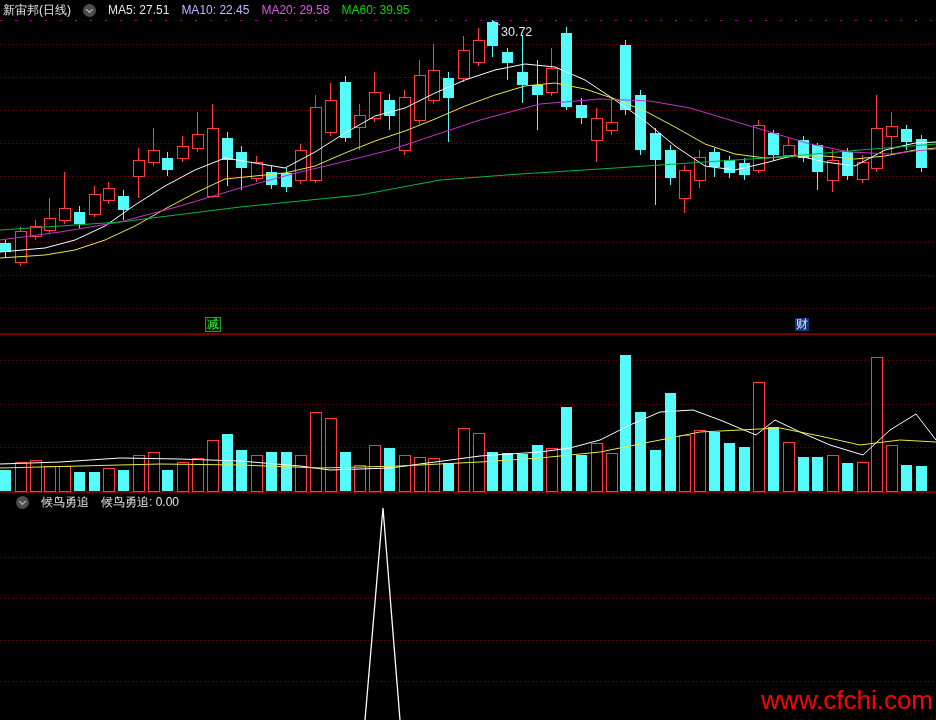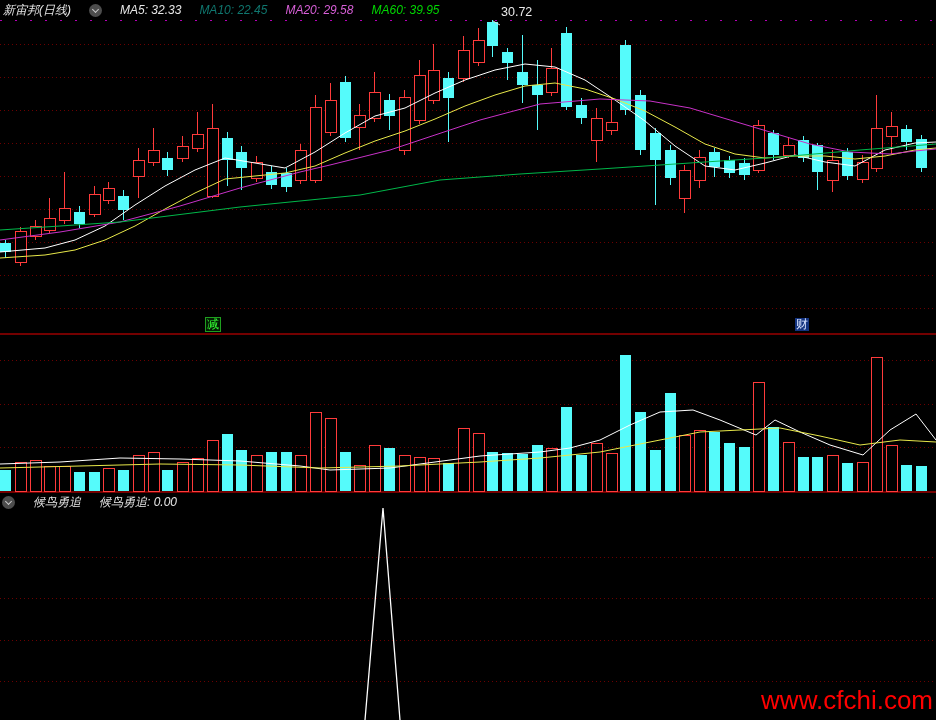--- a/index.html
+++ b/index.html
@@ -1,36 +1,36 @@
 <!DOCTYPE html>
 <html><head>
 <meta charset="utf-8">
 <style>
   html,body{margin:0;padding:0;background:#000;}
   #app{position:relative;width:936px;height:720px;background:#000;overflow:hidden;
        font-family:"Liberation Sans","DejaVu Sans",sans-serif;}
   #chart-svg{position:absolute;left:0;top:0;z-index:1;}
-  .hdr{position:absolute;z-index:3;display:flex;align-items:center;gap:18px;
-       font-size:12px;line-height:15px;white-space:nowrap;font-style:italic;}
+  .hdr{position:absolute;z-index:3;display:flex;align-items:center;gap:12px;
+       font-size:12px;line-height:15px;white-space:nowrap;}
   .hdr1{left:3px;top:3px;}
   .hdr2{left:2px;top:338px;}
-  .hdr3{left:2px;top:495px;}
+  .hdr3{left:16px;top:495px;}
   .t-white{color:#e6e6e6;}
-  .t-yellow{color:#0f766e;}
+  .t-yellow{color:#c4b5fd;}
   .t-magenta{color:#d75fd7;}
   .t-green{color:#00d700;}
   .cicon{width:13px;height:13px;border-radius:50%;background:#4d4d4d;position:relative;
          display:inline-block;flex:0 0 auto;}
   .cicon::after{content:"";position:absolute;left:3.5px;top:3px;width:4px;height:4px;
          border-right:1.5px solid #c9c9c9;border-bottom:1.5px solid #c9c9c9;
          transform:rotate(45deg);}
   .marker{position:absolute;z-index:3;font-size:12px;line-height:13px;padding:0 1px;}
   .m-jian{left:205px;top:317px;color:#33ff33;border:1px solid #1f9f1f;background:#031c03;}
   .m-cai{left:795px;top:318px;color:#d9e4ff;background:#13337f;}
-  .peak{position:absolute;z-index:3;left:501px;top:5px;color:#e8e8e8;font-size:12.5px;}
+  .peak{position:absolute;z-index:3;left:501px;top:25px;color:#e8e8e8;font-size:12.5px;}
   .watermark{position:absolute;z-index:4;right:3px;bottom:4px;color:#ff0000;
              font-size:26px;letter-spacing:0px;}
 </style>
 </head>
 <body>
 
 <div id="app">
 
   <svg id="chart-svg" width="936" height="720" shape-rendering="crispEdges">
       <line x1="0" x2="936" y1="44" y2="44" stroke="#6b0000" stroke-dasharray="1 3"></line>
@@ -247,21 +247,21 @@
       <polyline points="0,230 120,222 240,207 360,195 440,180 520,174 600,169 690,163 780,157 860,150 936,144" fill="none" stroke="#00b84a" stroke-width="1" shape-rendering="auto"></polyline>
       <polyline points="0,464 60,462 120,458 180,459 240,461 300,466 330,470 390,468 450,460 480,456 540,452 570,448 600,440 630,425 660,412 693,410 720,420 756,435 775,420 800,432 830,445 863,455 890,430 916,414 936,440" fill="none" stroke="#ffffff" stroke-width="1" shape-rendering="auto"></polyline>
       <polyline points="0,468 80,466 160,464 240,465 320,468 400,466 480,462 540,458 600,452 660,440 700,432 740,430 780,428 820,436 860,445 900,440 936,442" fill="none" stroke="#e8e84a" stroke-width="1" shape-rendering="auto"></polyline>
       <polyline points="365,720 383,508 400,720" fill="none" stroke="#ffffff" stroke-width="1.3" shape-rendering="auto"></polyline>
       <line x1="493" y1="21" x2="500" y2="25" stroke="#dddddd" shape-rendering="auto"></line>
     </svg>
 
   <div class="hdr hdr1">
     <span class="t-white">新宙邦(日线)</span>
     <span class="cicon"></span>
-    <span class="t-white">MA5: 32.33</span>
+    <span class="t-white">MA5: 27.51</span>
     <span class="t-yellow">MA10: 22.45</span>
     <span class="t-magenta">MA20: 29.58</span>
     <span class="t-green">MA60: 39.95</span>
   </div>
 
   <div class="peak">30.72</div>
 
   <div class="marker m-jian">减</div>
   <div class="marker m-cai">财</div>
 

